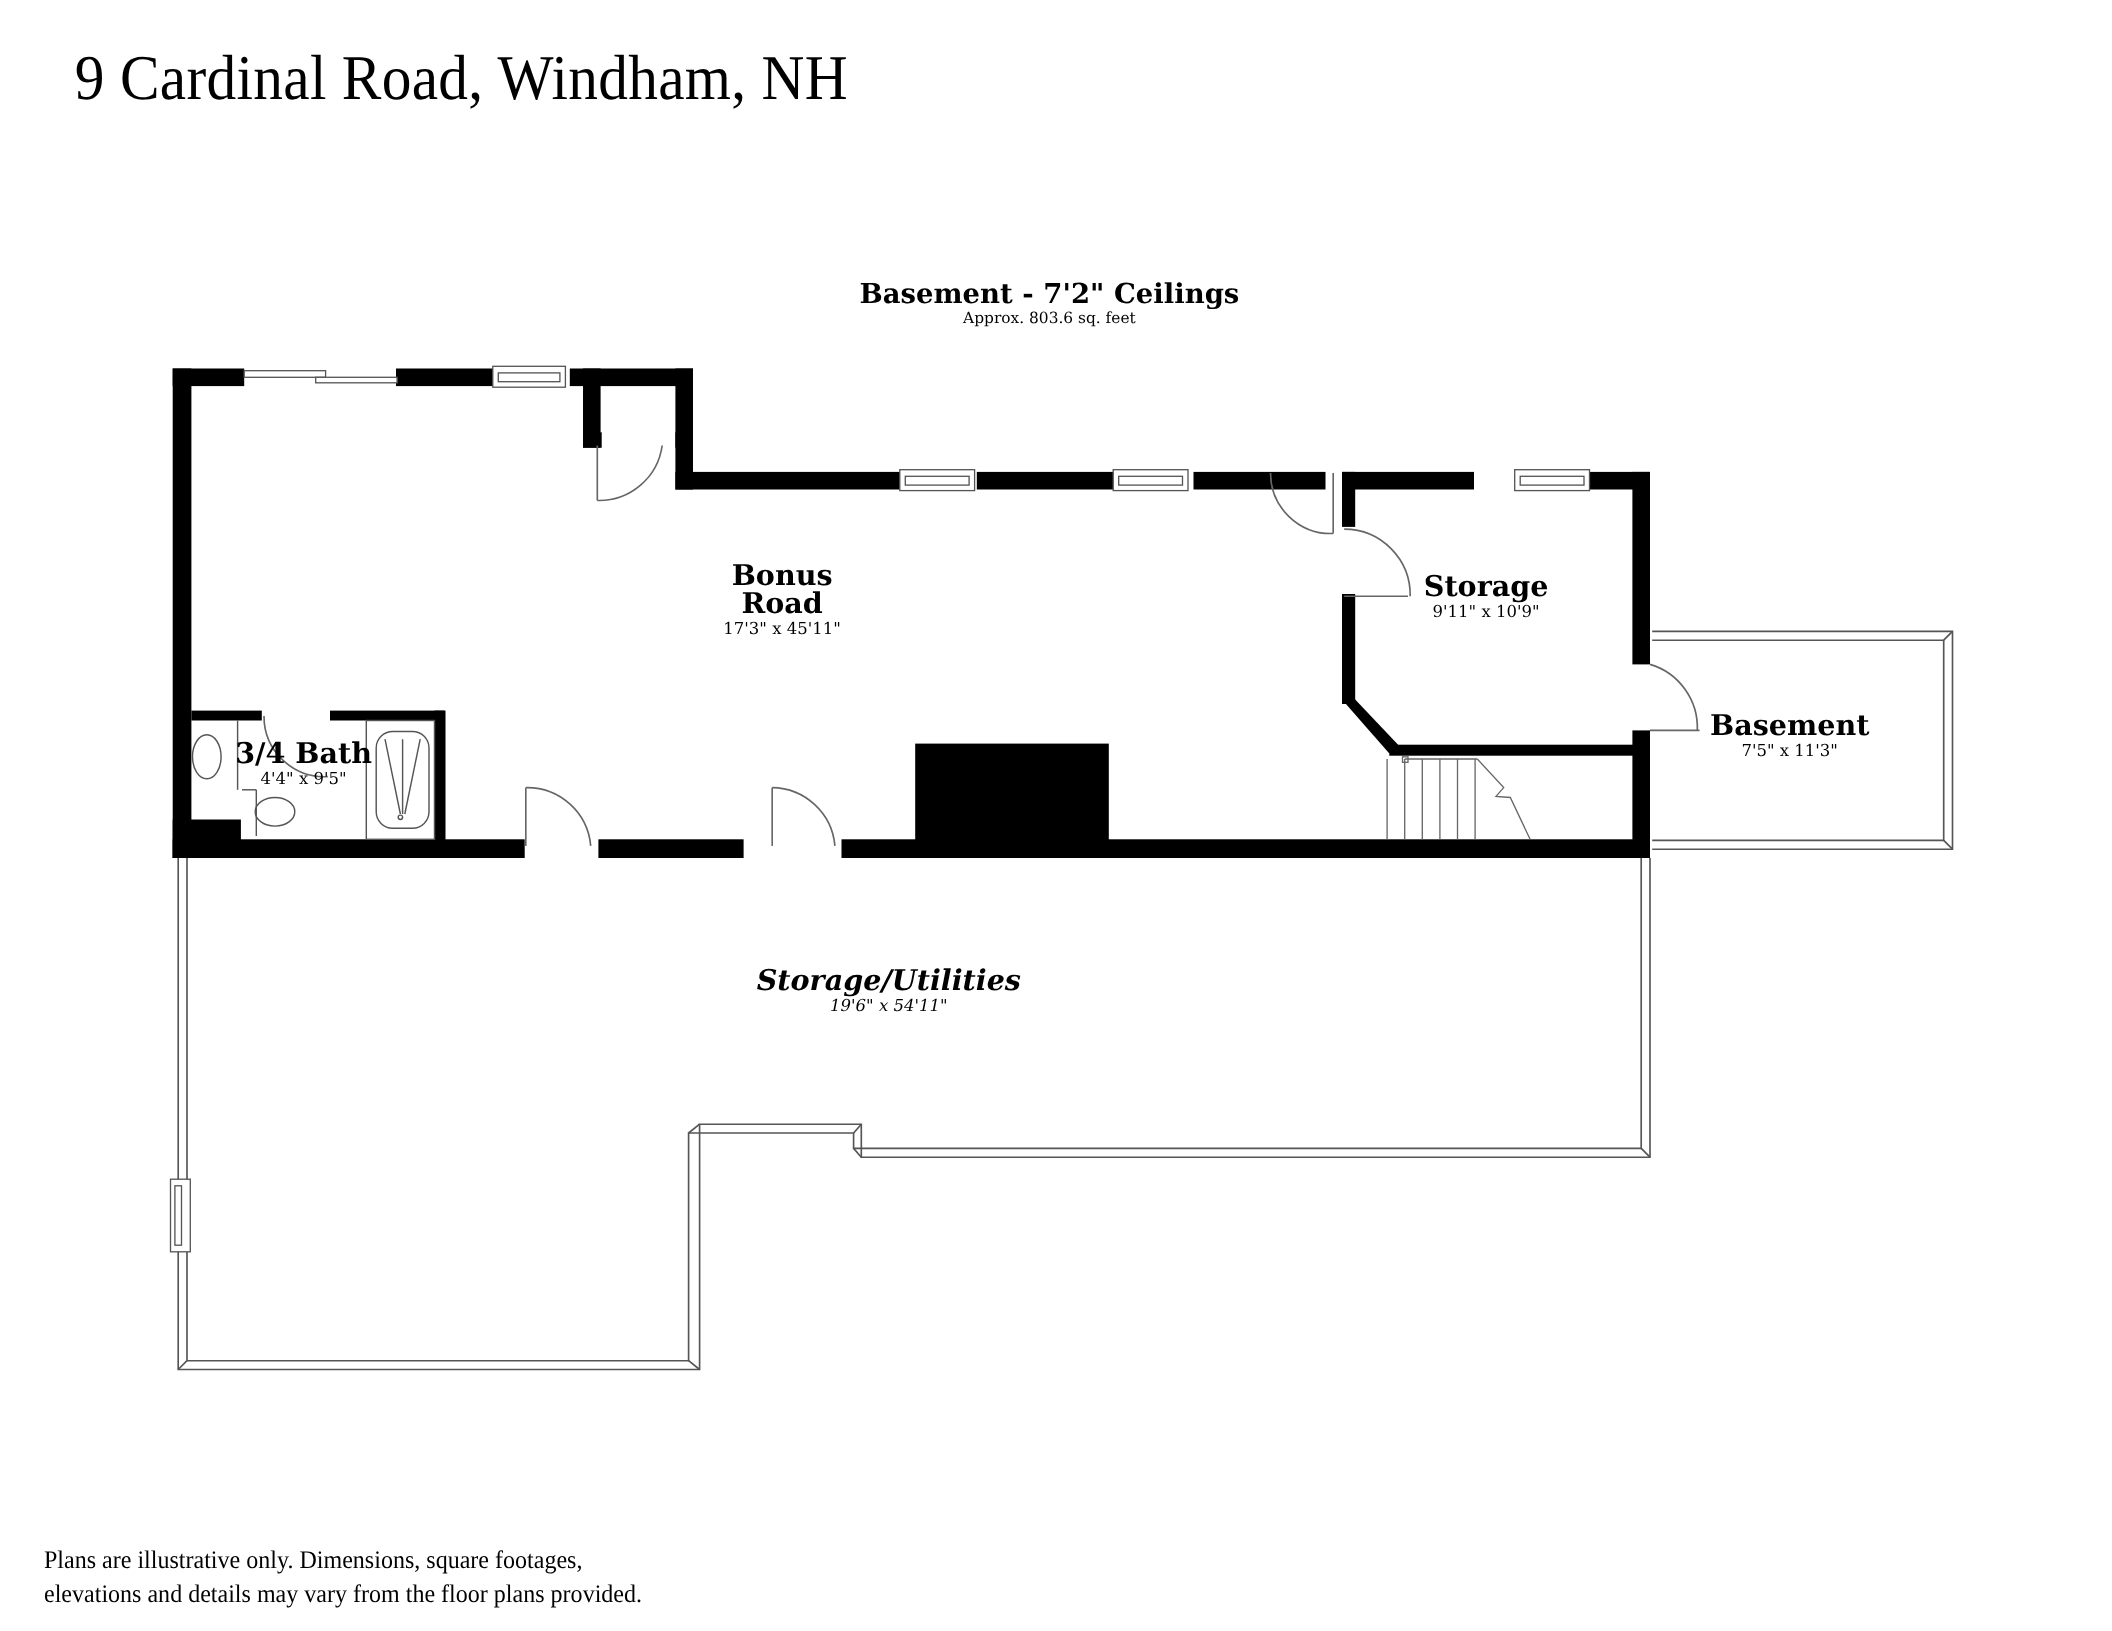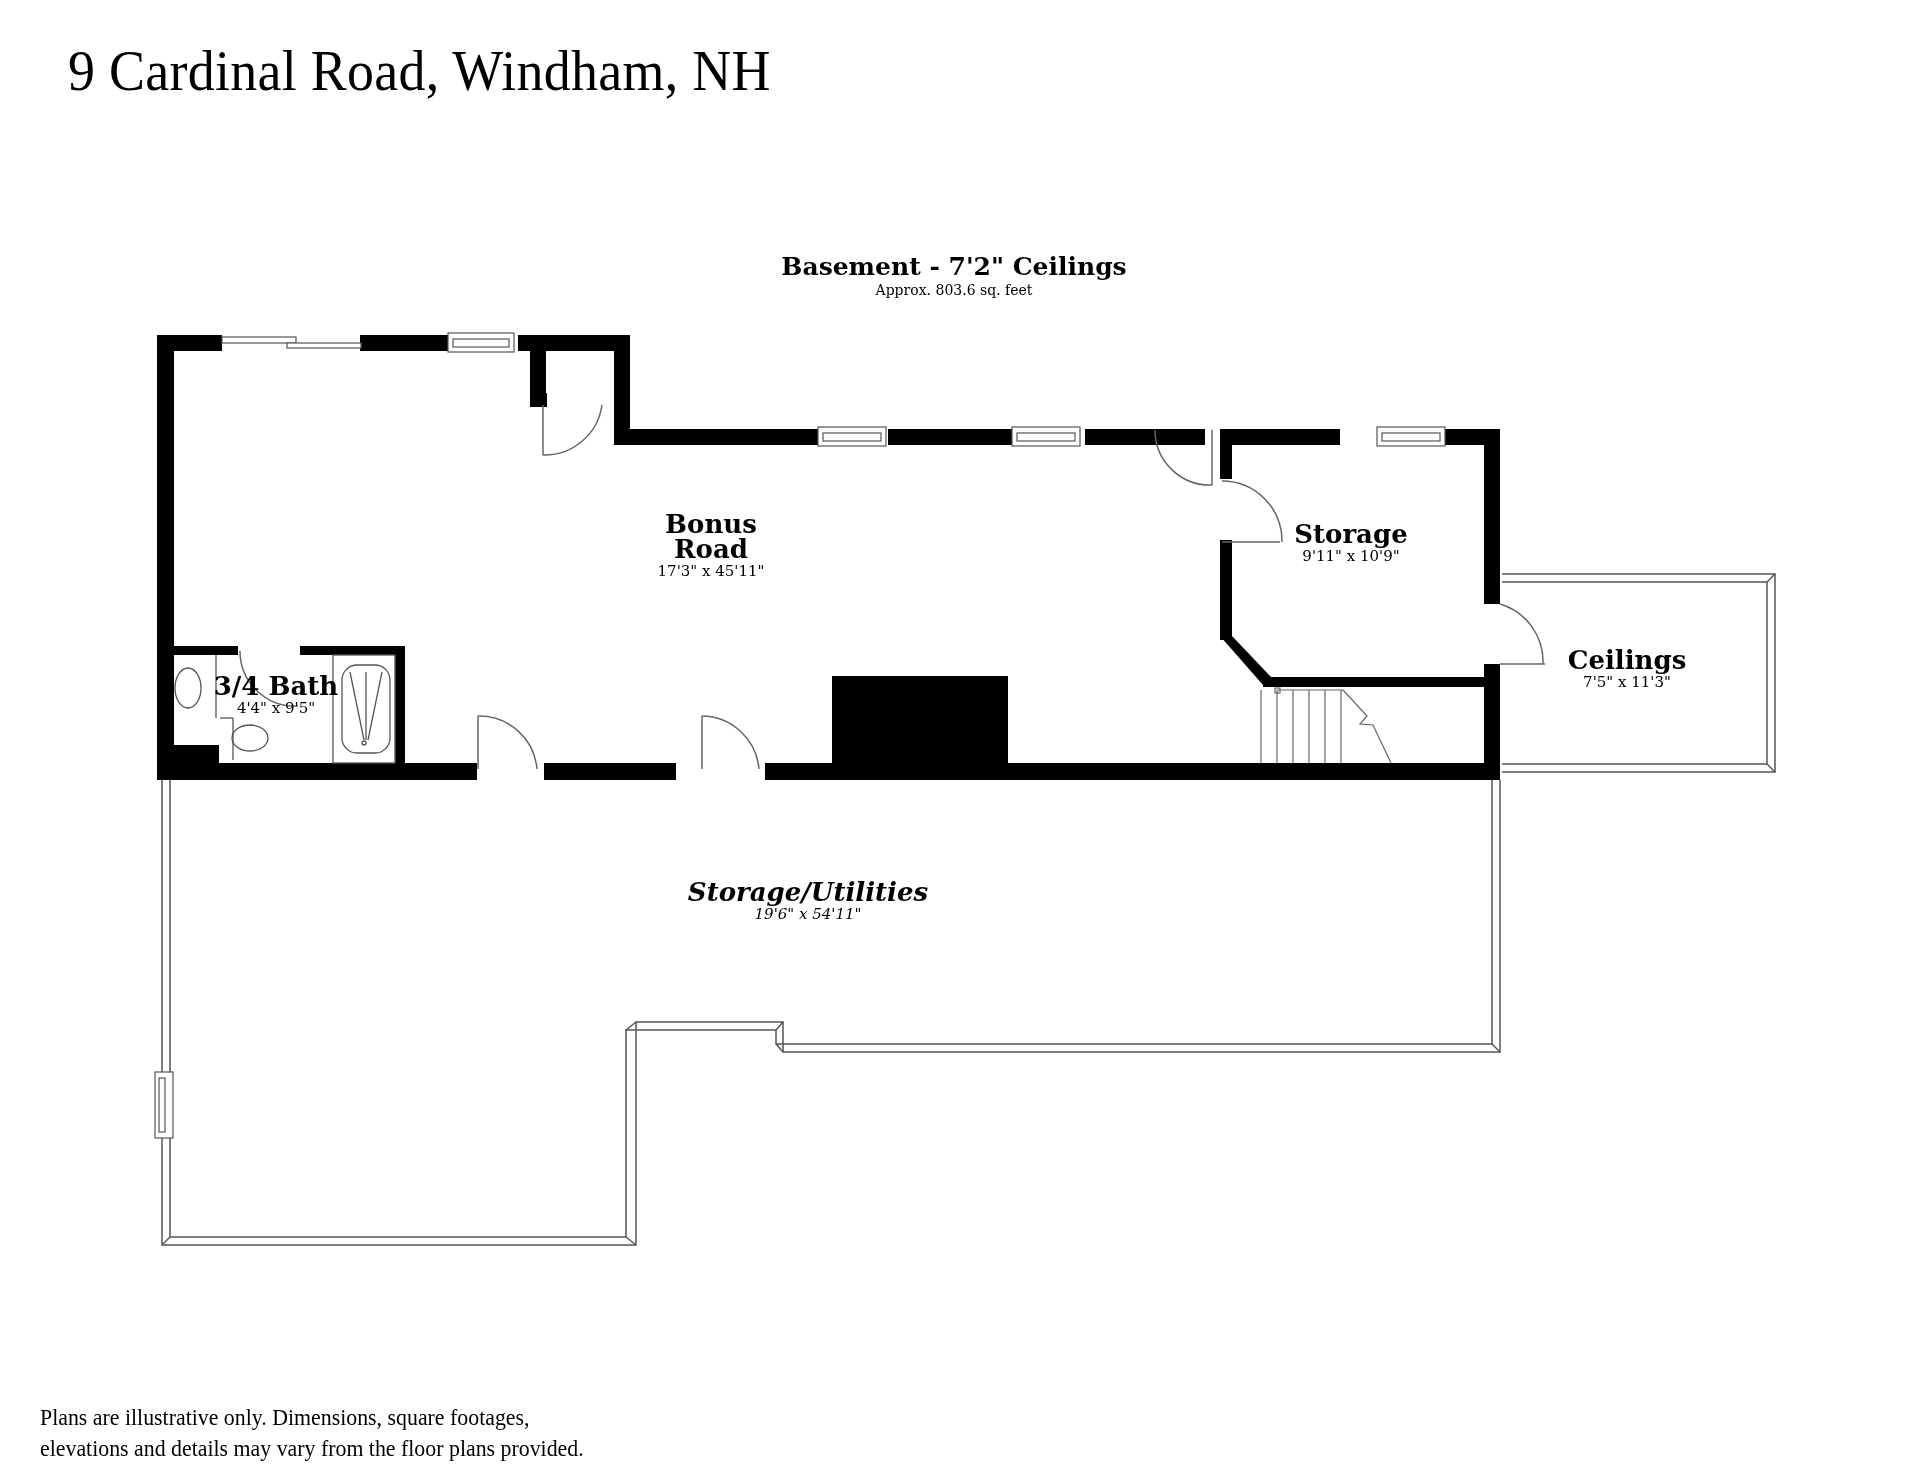--- a/index.html
+++ b/index.html
@@ -171,21 +171,21 @@
   <div class="room-name">Road</div>
   <div class="room-dim">17'3" x 45'11"</div>
 </div>
 
 <div class="room-label" style="left:1351px; top:522px;">
   <div class="room-name">Storage</div>
   <div class="room-dim">9'11" x 10'9"</div>
 </div>
 
 <div class="room-label" style="left:1627px; top:648px;">
-  <div class="room-name">Ceilings</div>
+  <div class="room-name">Basement</div>
   <div class="room-dim">7'5" x 11'3"</div>
 </div>
 
 <div class="room-label" style="left:276px; top:674px;">
   <div class="room-name">3/4 Bath</div>
   <div class="room-dim">4'4" x 9'5"</div>
 </div>
 
 <div class="room-label" style="left:808px; top:880px;font-style:italic;">
   <div class="room-name">Storage/Utilities</div>

